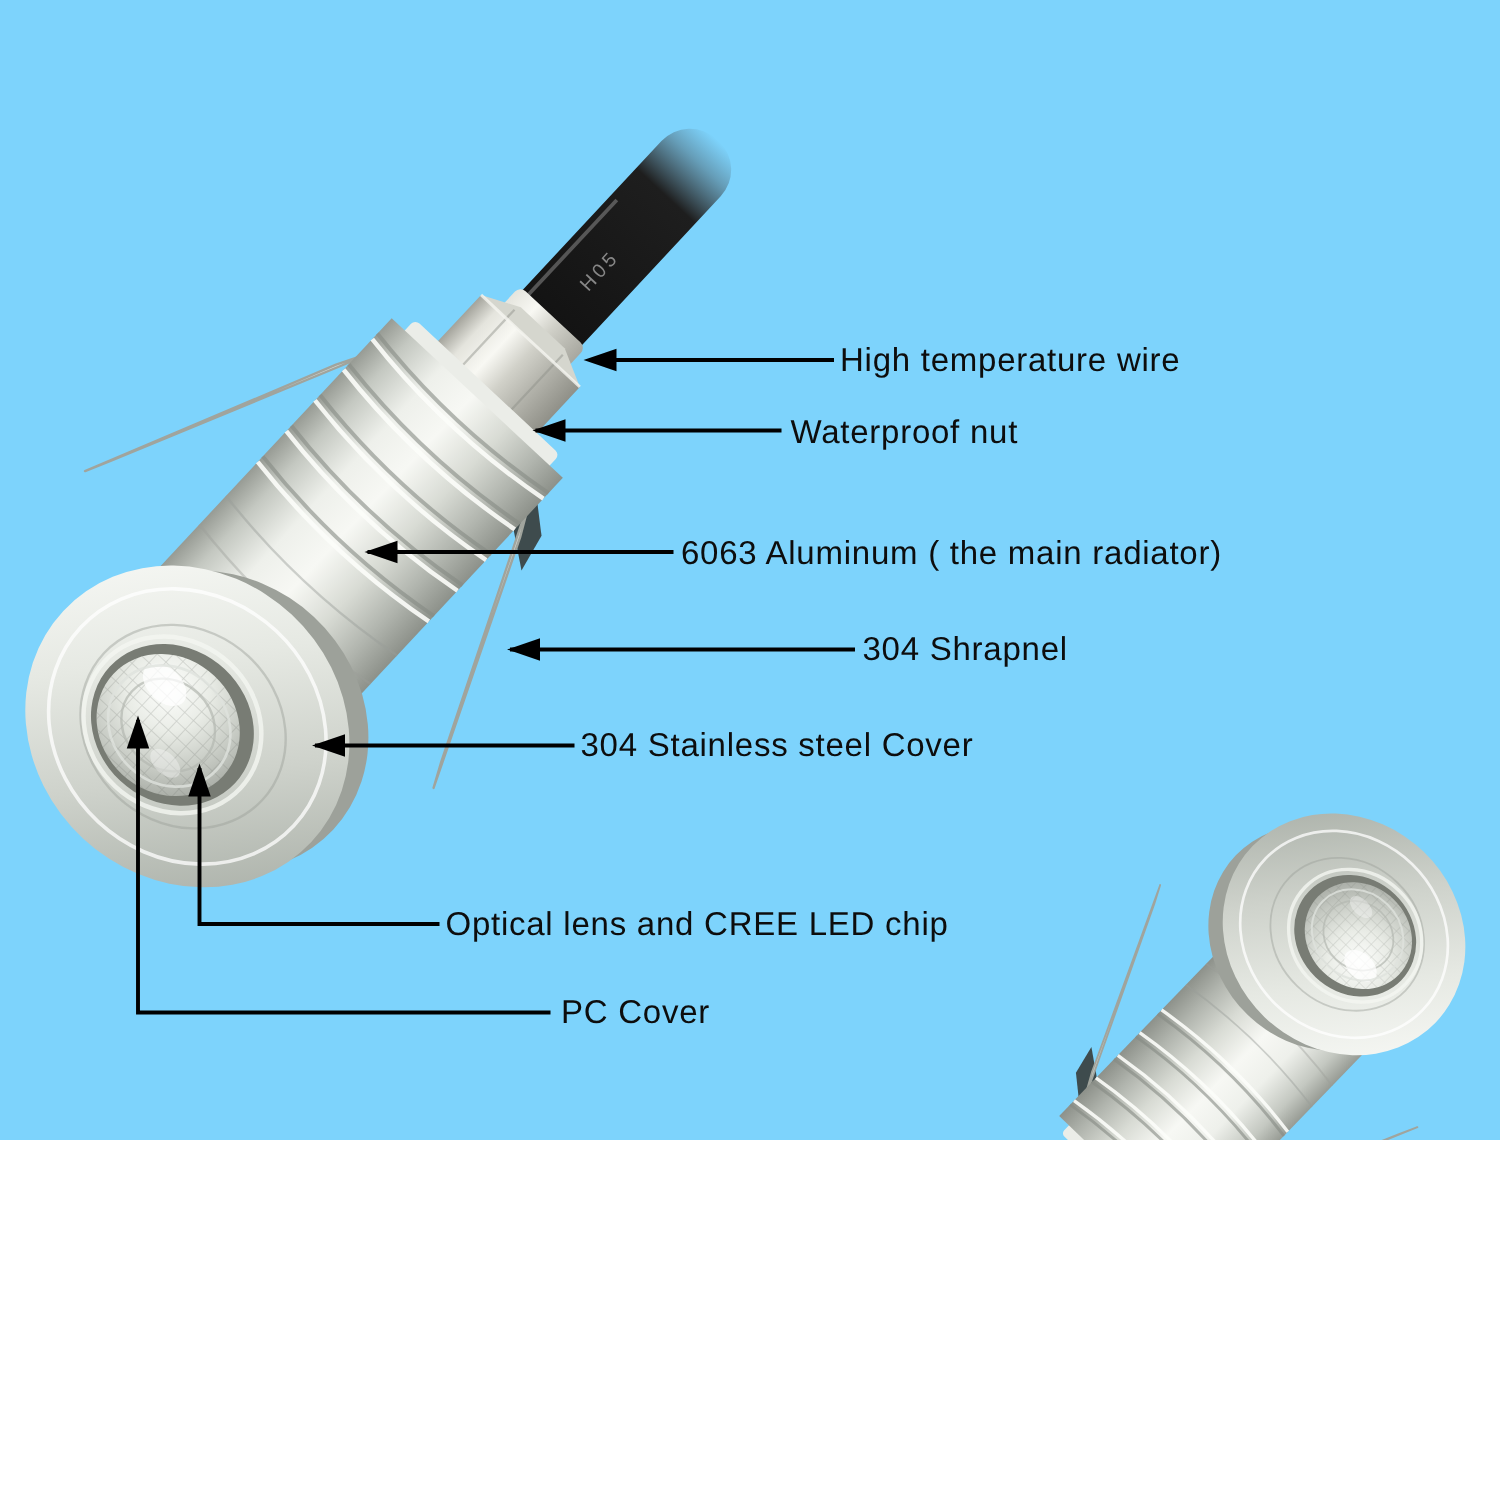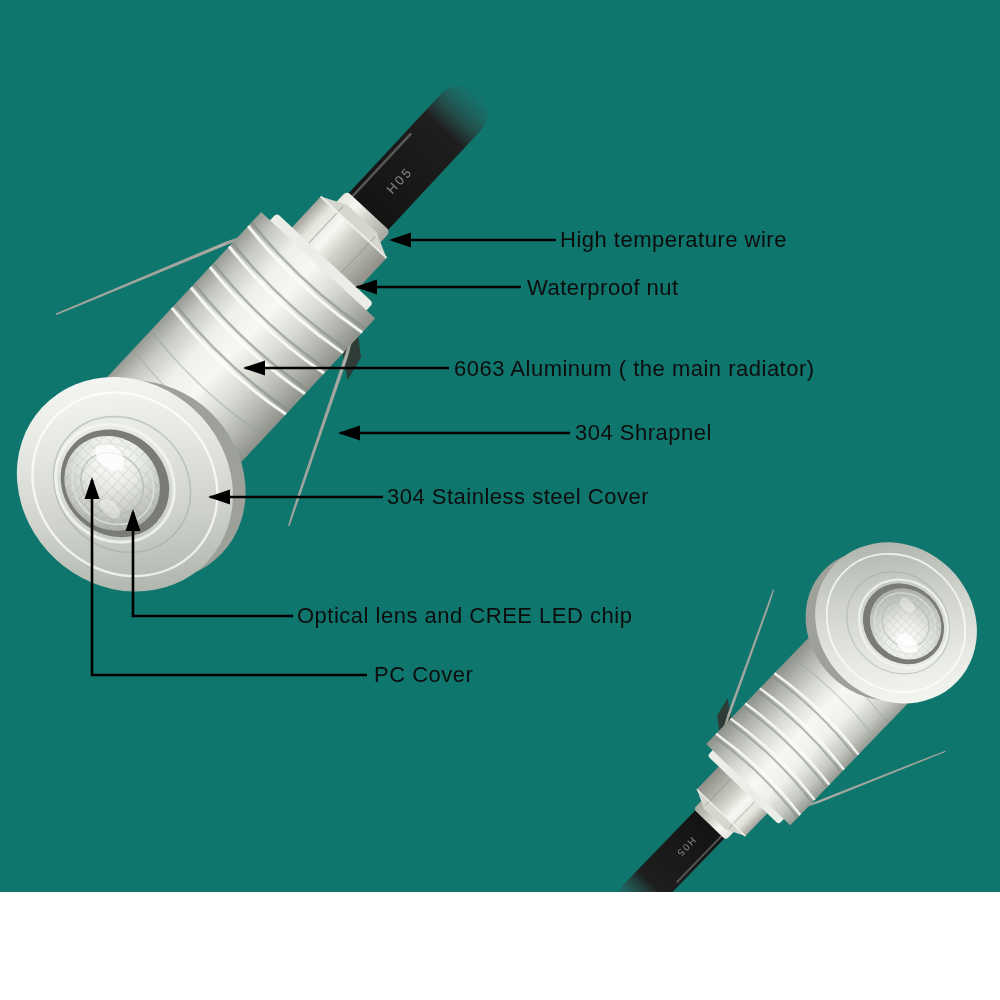--- a/index.html
+++ b/index.html
@@ -1,16 +1,16 @@
 <!DOCTYPE html>
 <html><head>
 <meta charset="utf-8">
 <style>
   html,body{margin:0;padding:0;background:#fff;}
-  .stage{position:relative;width:1000px;height:892px;background:#0f766e;overflow:hidden;
+  .stage{position:relative;width:1000px;height:760px;background:#7dd3fc;overflow:hidden;
          font-family:"Liberation Sans", sans-serif;}
   svg{position:absolute;left:0;top:0;}
   .lbl{font-family:"Liberation Sans", sans-serif;font-size:22px;letter-spacing:.5px;fill:#0d0d0d;}
   .mark{font-family:"Liberation Sans", sans-serif;font-size:13px;letter-spacing:2.5px;fill:#9a9a9a;opacity:.85;}
   .leader{stroke:#000;stroke-width:2.6;fill:none;}
   .ahead{fill:#000;stroke:none;}
 </style>
 </head>
 <body>
 

